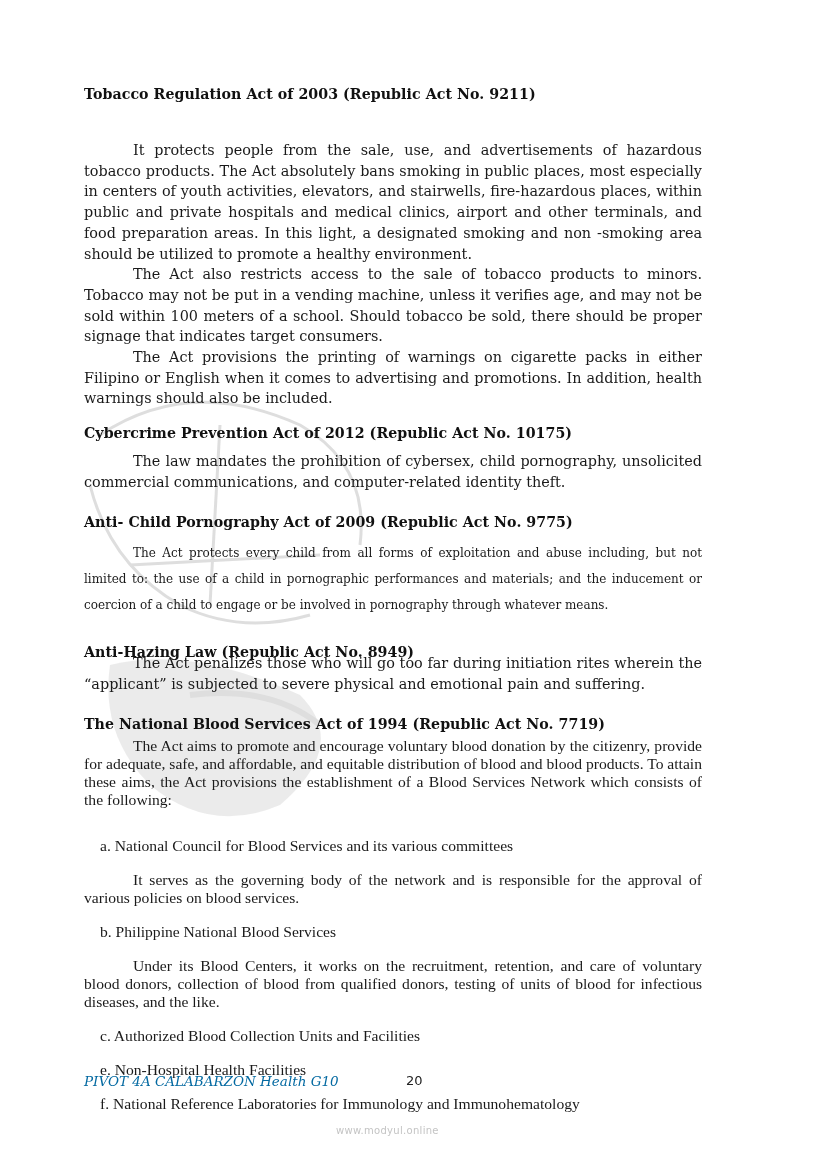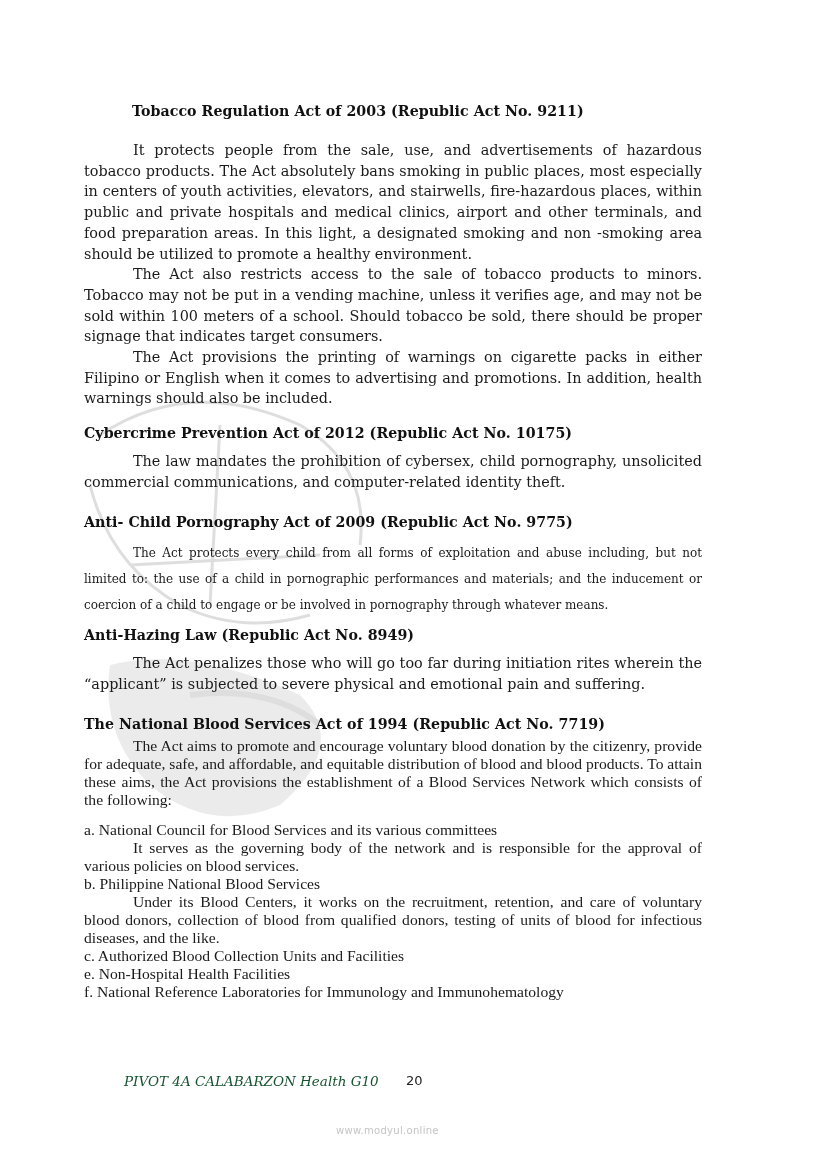--- a/index.html
+++ b/index.html
@@ -5,40 +5,40 @@
   html, body { margin: 0; padding: 0; background: #ffffff; }
   body { width: 826px; height: 1169px; position: relative; overflow: hidden;
          font-family: "DejaVu Serif", "Liberation Serif", serif; color: #1a1a1a; }
   .watermark { position: absolute; left: 70px; top: 365px; width: 330px; height: 470px; opacity: 0.28; pointer-events: none; }
   .block { position: absolute; left: 84px; width: 618px; }
   .h { font-weight: bold; font-size: 14.2px; letter-spacing: 0.05px; margin: 0; color: #111; }
   .p { font-size: 14.4px; line-height: 20.7px; text-align: justify; text-align-last: left; margin: 0; }
   .p.ind { text-indent: 49px; }
   .p.small { font-size: 12px; line-height: 26px; }
   .p.tight { font-family: "Liberation Serif", "DejaVu Serif", serif; font-size: 15.6px; line-height: 18px; }
-  .li { font-family: "Liberation Serif", "DejaVu Serif", serif; font-size: 15.6px; line-height: 18px; margin: 0; }
-  .footer-left { position: absolute; left: 84px; top: 1073px; font-style: italic; font-size: 13.5px; font-family: "DejaVu Serif", serif; color: #14532d; margin-left: 40px; }
+  .li { font-family: "Liberation Serif", "DejaVu Serif", serif; font-size: 15.6px; line-height: 18px; margin: 16px; }
+  .footer-left { position: absolute; left: 84px; top: 1073px; font-style: italic; font-size: 13.5px; font-family: "DejaVu Serif", serif; color: #0369a1; }
   .page-num { position: absolute; left: 406px; top: 1073px; font-size: 13px; font-family: "DejaVu Sans", sans-serif; color: #222; }
   .site { position: absolute; left: 336px; top: 1125px; font-size: 10px; font-family: "DejaVu Sans", sans-serif; color: #c4c4c4; letter-spacing: 0.3px; }
 </style>
 </head>
 <body>
 
 <svg class="watermark" viewBox="0 0 330 470">
   <g fill="none" stroke="#8a8a8a" stroke-width="3">
     <path d="M30 70 Q120 10 230 60 Q300 100 290 180"></path>
     <path d="M20 120 Q40 200 110 240 Q170 270 240 250"></path>
     <path d="M60 200 L250 190"></path>
     <path d="M150 60 L140 240"></path>
   </g>
   <path d="M40 300 Q120 280 230 330 Q280 380 210 440 Q140 470 80 420 Q30 370 40 300 Z" fill="#9a9a9a" opacity="0.7"></path>
   <path d="M120 330 Q200 320 250 360" stroke="#8a8a8a" stroke-width="6" fill="none"></path>
 </svg>
 
-<div class="block" style="top:103px;margin-left:48px;">
+<div class="block" style="top:86px;">
   <h3 class="h">Tobacco Regulation Act of 2003 (Republic Act No. 9211)</h3>
 </div>
 <div class="block" style="top:140px;">
   <p class="p ind">It protects people from the sale, use, and advertisements of hazardous tobacco products. The Act absolutely bans smoking in public places, most especially in centers of youth activities, elevators, and stairwells, fire-hazardous places, within public and private hospitals and medical clinics, airport and other terminals, and food preparation areas. In this light, a designated smoking and non -smoking area should be utilized to promote a healthy environment.</p>
   <p class="p ind">The Act also restricts access to the sale of tobacco products to minors. Tobacco may not be put in a vending machine, unless it verifies age, and may not be sold within 100 meters of a school. Should tobacco be sold, there should be proper signage that indicates target consumers.</p>
   <p class="p ind">The Act provisions the printing of warnings on cigarette packs in either Filipino or English when it comes to advertising and promotions. In addition, health warnings should also be included.</p>
 </div>
 
 <div class="block" style="top:425px;">
   <h3 class="h">Cybercrime Prevention Act of 2012 (Republic Act No. 10175)</h3>
@@ -47,21 +47,21 @@
   <p class="p ind">The law mandates the prohibition of cybersex, child pornography, unsolicited commercial communications, and computer-related identity theft.</p>
 </div>
 
 <div class="block" style="top:514px;">
   <h3 class="h">Anti- Child Pornography Act of 2009 (Republic Act No. 9775)</h3>
 </div>
 <div class="block" style="top:540px;">
   <p class="p ind small">The Act protects every child from all forms of exploitation and abuse including, but not limited to: the use of a child in pornographic performances and materials; and the inducement or coercion of a child to engage or be involved in pornography through whatever means.</p>
 </div>
 
-<div class="block" style="top:627px;">
+<div class="block" style="top:644px;">
   <h3 class="h">Anti-Hazing Law (Republic Act No. 8949)</h3>
 </div>
 <div class="block" style="top:653px;">
   <p class="p ind">The Act penalizes those who will go too far during initiation rites wherein the “applicant” is subjected to severe physical and emotional pain and suffering.</p>
 </div>
 
 <div class="block" style="top:716px;">
   <h3 class="h">The National Blood Services Act of 1994 (Republic Act No. 7719)</h3>
 </div>
 <div class="block" style="top:737px;">

